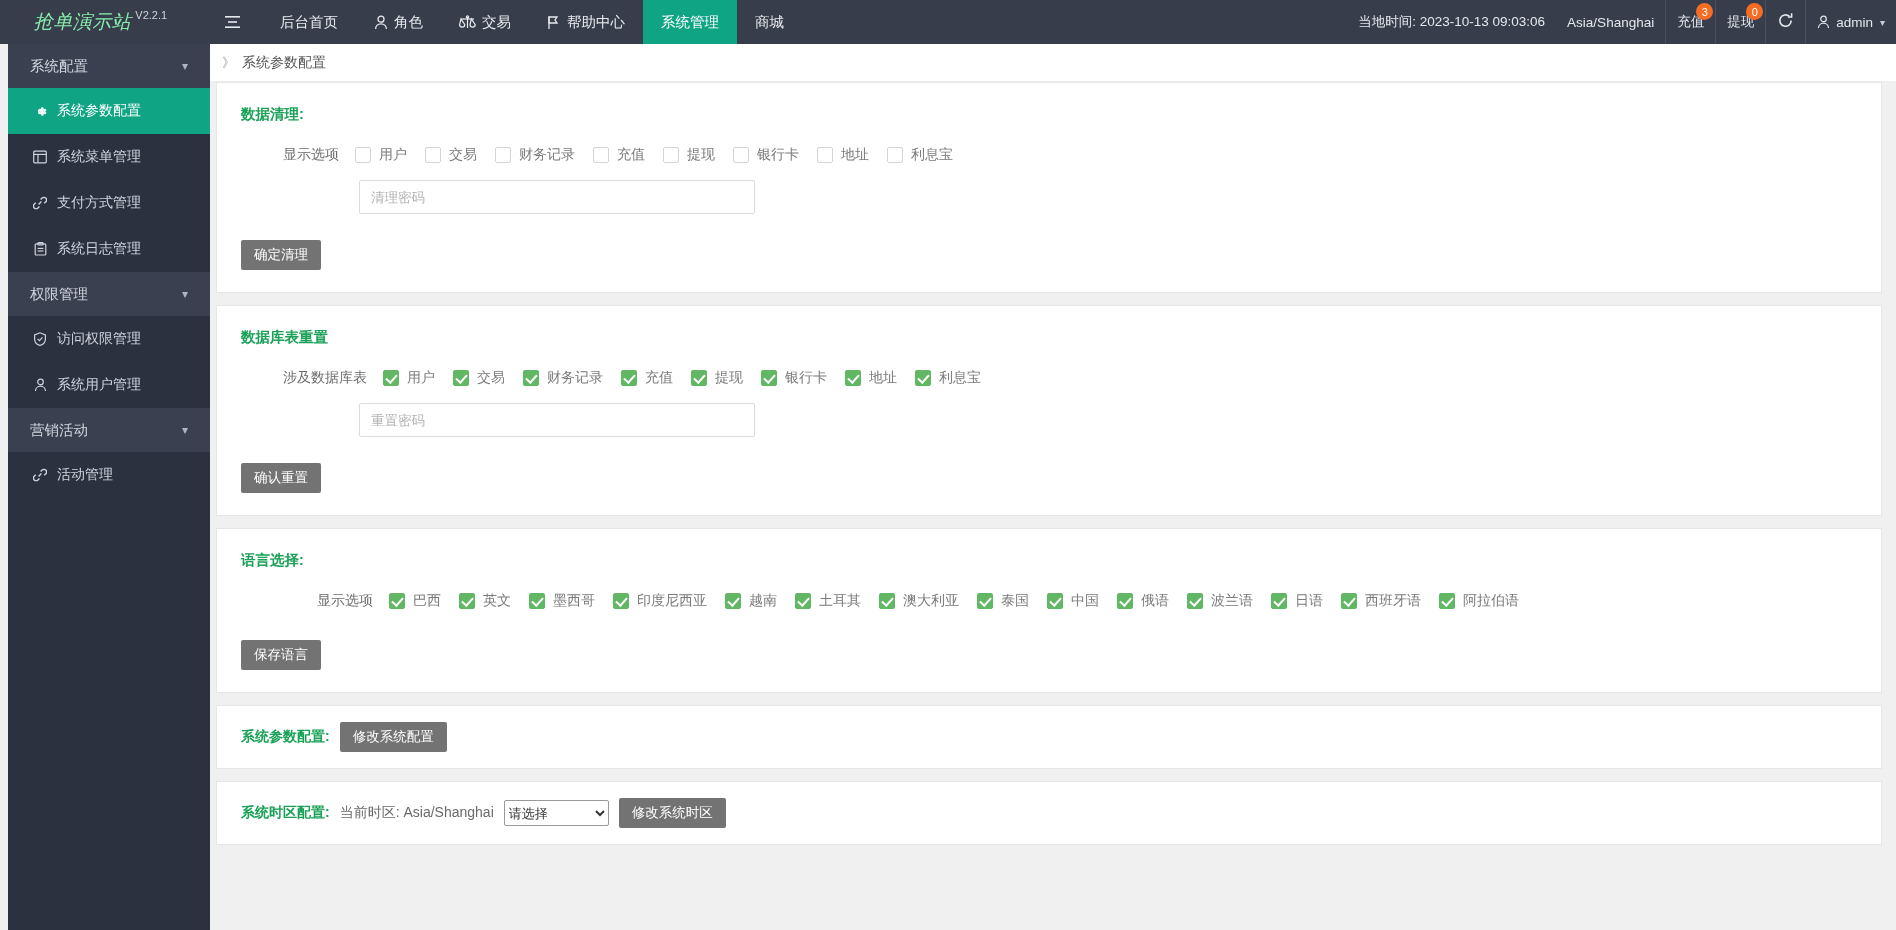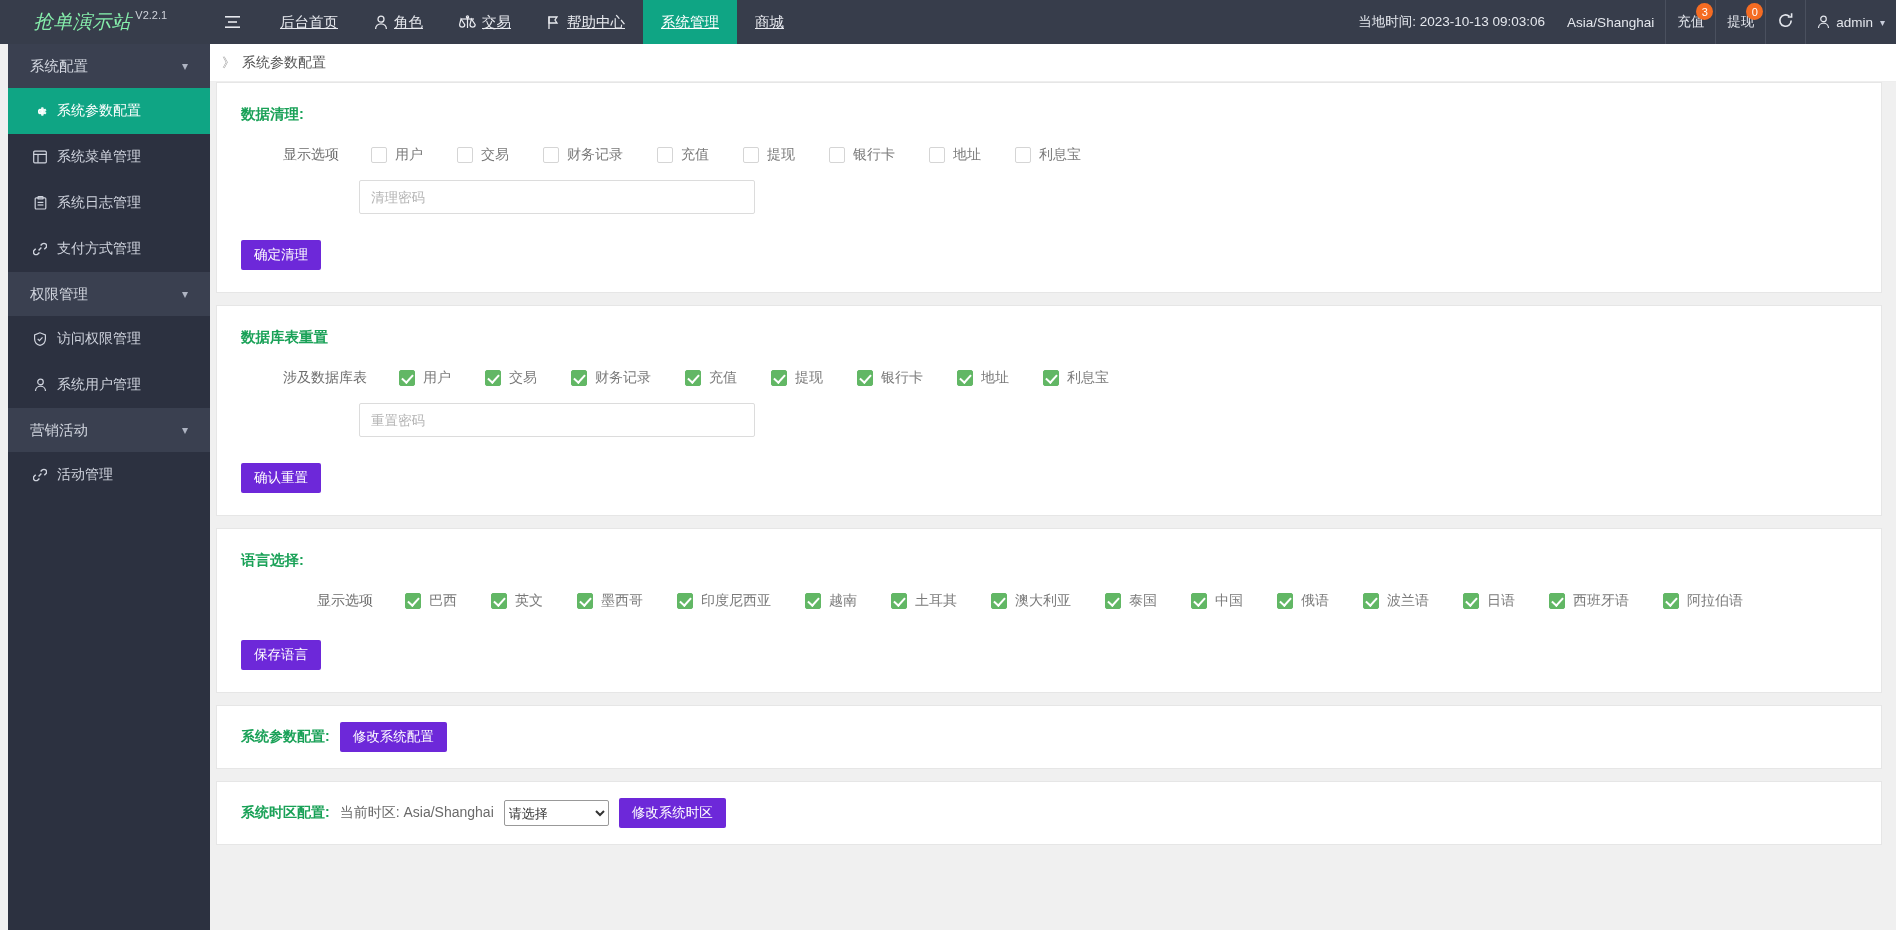--- a/index.html
+++ b/index.html
@@ -25,21 +25,21 @@
   .brand-name { font-size: 19px; color: #86efac; letter-spacing: .5px; font-style: italic; }
   .brand-ver { font-size: 11px; color: #cfd3db; align-self: flex-start; margin-top: 9px; }
   .hamburger {
     width: 60px; display: flex; align-items: center; justify-content: center;
     cursor: pointer;
   }
   .hamburger svg { display: block; }
   .navitems { display: flex; align-items: stretch; }
   .navitem {
     display: flex; align-items: center; gap: 6px; padding: 16px 18px;
-    font-size: 14.5px; color: #e8eaef; cursor: pointer; white-space: nowrap; text-decoration: underline;
+    font-size: 14.5px; color: #e8eaef; cursor: pointer; white-space: nowrap;
   }
   .navitem.active { background: #0fa584; color: #fff; }
   .navitem .ic { display: inline-flex; align-items: center; }
   .topright {
     margin-left: auto; display: flex; align-items: stretch; font-size: 13.5px;
   }
   .tr-cell {
     display: flex; align-items: center; padding: 12px 11px; color: #e4e7ed;
     white-space: nowrap; position: relative;
   }
@@ -85,21 +85,21 @@
   .panels { padding: 0 14px 0 14px; }
   .panel {
     background: #fff; border: 1px solid #e6e6e6; margin-bottom: 12px;
     padding: 22px 24px;
   }
   .panel.compact { padding: 16px 24px; }
   .sec-title {
     color: #19a157; font-size: 14.5px; font-weight: bold; margin-bottom: 22px;
   }
   .cb-row {
-    display: flex; align-items: center; gap: 16px; flex-wrap: nowrap;
+    display: flex; align-items: center; gap: 0; flex-wrap: nowrap;
     padding-left: 42px; margin-bottom: 16px;
   }
   .cb-label { font-size: 14px; color: #6d6d6d; margin-right: 16px; white-space: nowrap; }
   .cb {
     display: inline-flex; align-items: center; gap: 8px;
     margin-right: 18px; cursor: pointer; white-space: nowrap;
   }
   .box {
     width: 16px; height: 16px; border: 1px solid #d5d5d5; background: #fff;
     border-radius: 2px; display: inline-block; flex: 0 0 16px;
@@ -115,21 +115,21 @@
   .cb-text { font-size: 14px; color: #7a7a7a; }
   .pw-input {
     display: block; margin-left: 118px; width: 396px; height: 34px;
     border: 1px solid #dcdcdc; border-radius: 2px; padding: 0 11px;
     font-size: 13.5px; color: #555; background: #fff;
     font-family: "Liberation Sans", sans-serif;
   }
   .pw-input::placeholder { color: #b4b4b4; }
   .btn {
     display: inline-flex; align-items: center; justify-content: center;
-    background: #6d28d9; color: #fff; border: none; border-radius: 2px;
+    background: #737373; color: #fff; border: none; border-radius: 2px;
     height: 30px; padding: 0 13px; font-size: 13.5px; cursor: pointer;
     font-family: "Liberation Sans", sans-serif;
   }
   .btn-wrap { margin-top: 26px; }
   .inline-row { display: flex; align-items: center; gap: 10px; }
   .inline-label { color: #19a157; font-size: 14px; font-weight: bold; }
   .tz-now { font-size: 14px; color: #6a6a6a; }
   .tz-select {
     height: 26px; width: 105px; font-size: 13px; color: #333;
     border: 1px solid #999; background: #fff; border-radius: 2px;
@@ -254,38 +254,38 @@
         <svg width="14" height="14" viewBox="0 0 14 14" fill="none" stroke="#cfd3dd" stroke-width="1.2">
           <rect x="0.7" y="1.2" width="12.6" height="11.6" rx="1"></rect>
             <line x1="0.7" y1="4.4" x2="13.3" y2="4.4"></line>
             <line x1="5" y1="4.4" x2="5" y2="12.8"></line>
         </svg>
       </span>
       <span>系统菜单管理</span>
     </div>
     <div class="sb-item">
       <span class="ic">
+        <svg width="14" height="14" viewBox="0 0 14 14" fill="none" stroke="#cfd3dd" stroke-width="1.4">
+          <path d="M5.6 8.4 8.4 5.6"></path>
+            <path d="M7.6 3.6 9.1 2.1a2.6 2.6 0 0 1 3.7 3.7l-1.5 1.5"></path>
+            <path d="M6.4 10.4 4.9 11.9a2.6 2.6 0 0 1-3.7-3.7l1.5-1.5"></path>
+        </svg>
+      </span>
+      <span>支付方式管理</span>
+    </div>
+    <div class="sb-item">
+      <span class="ic">
         <svg width="13" height="14" viewBox="0 0 13 14" fill="none" stroke="#cfd3dd" stroke-width="1.2">
           <rect x="1.2" y="1.8" width="10.6" height="11.2" rx="1"></rect>
             <rect x="4" y="0.6" width="5" height="2.4" rx="0.6"></rect>
           <line x1="3.6" y1="6.4" x2="9.4" y2="6.4"></line>
             <line x1="3.6" y1="9" x2="9.4" y2="9"></line>
         </svg>
       </span>
       <span>系统日志管理</span>
-    </div>
-    <div class="sb-item">
-      <span class="ic">
-        <svg width="14" height="14" viewBox="0 0 14 14" fill="none" stroke="#cfd3dd" stroke-width="1.4">
-          <path d="M5.6 8.4 8.4 5.6"></path>
-            <path d="M7.6 3.6 9.1 2.1a2.6 2.6 0 0 1 3.7 3.7l-1.5 1.5"></path>
-            <path d="M6.4 10.4 4.9 11.9a2.6 2.6 0 0 1-3.7-3.7l1.5-1.5"></path>
-        </svg>
-      </span>
-      <span>支付方式管理</span>
     </div>
 
     <div class="sb-group">
       <span>权限管理</span>
       <span class="chev">▾</span>
     </div>
     <div class="sb-item">
       <span class="ic">
         <svg width="14" height="14" viewBox="0 0 14 14" fill="none" stroke="#cfd3dd" stroke-width="1.2">
           <path d="M7 0.8 1.6 3v4c0 3.2 2.3 5.5 5.4 6.3 3.1-.8 5.4-3.1 5.4-6.3V3z"></path>

